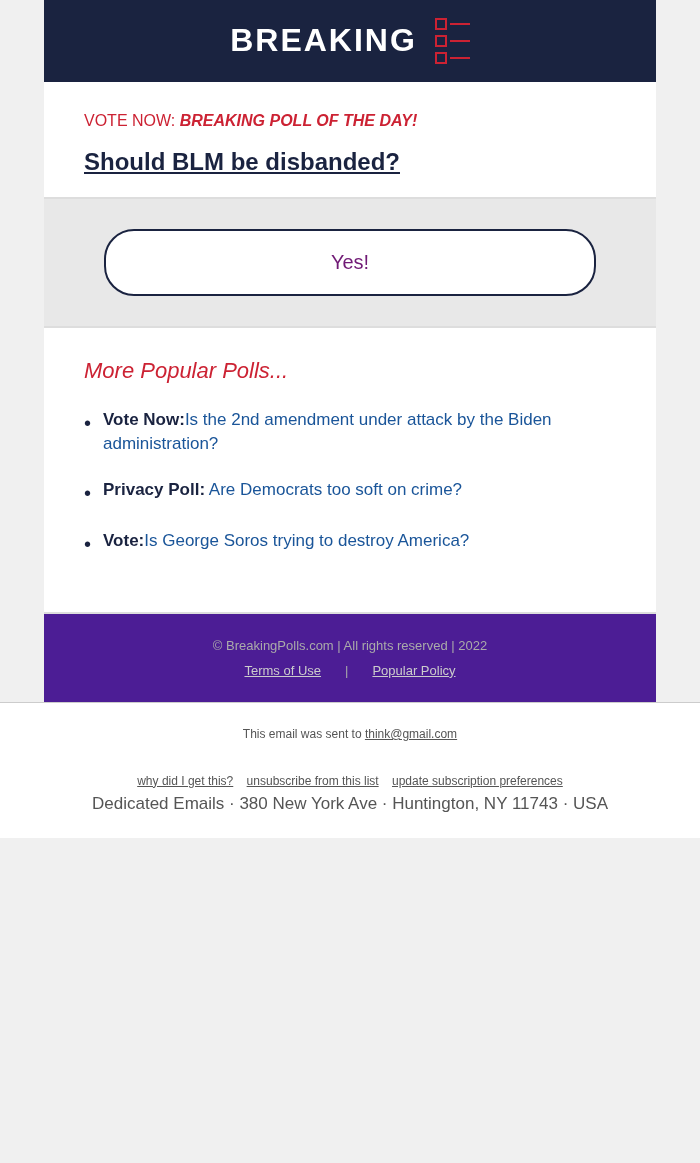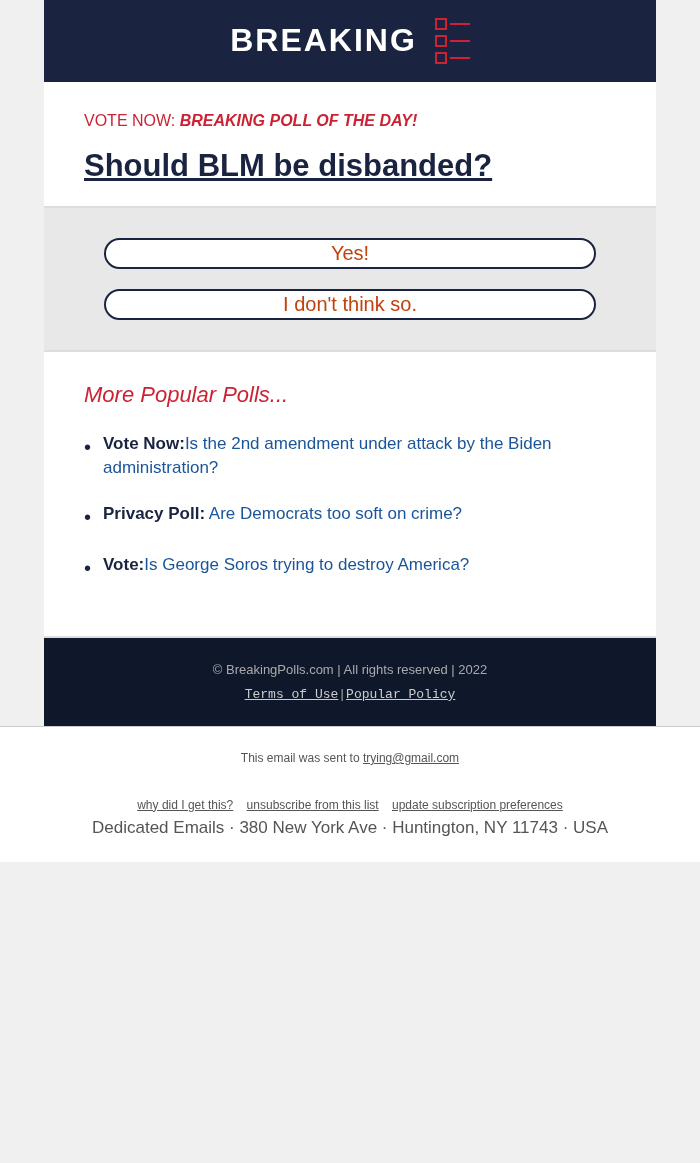--- a/index.html
+++ b/index.html
@@ -78,46 +78,46 @@
     }
 
     .vote-now-label em {
       font-style: italic;
       font-weight: bold;
       margin-top: 12px;
     }
 
     .poll-question {
       color: #1a2340;
-      font-size: 31px;
+      font-size: 24px;
       font-weight: bold;
       text-decoration: underline;
       margin-top: 16px;
       line-height: 1.3;
     }
 
     
     .poll-buttons {
       background: #e8e8e8;
       padding: 30px 60px;
       border-bottom: 2px solid #ddd;
       display: flex;
       flex-direction: column;
       gap: 20px;
     }
 
     .poll-btn {
       display: block;
       width: 100%;
-      padding: 2px 20px;
+      padding: 20px 20px;
       background: #fff;
       border: 2px solid #1a2340;
       border-radius: 30px;
       font-size: 20px;
-      color: #c2410c;
+      color: #701a75;
       text-align: center;
       cursor: pointer;
       font-weight: normal;
     }
 
     
     .more-polls {
       background: #fff;
       padding: 30px 40px 32px 40px;
       border-bottom: 2px solid #ddd;
@@ -156,36 +156,35 @@
       text-decoration: none;
     }
 
     .poll-list .label-bold {
       color: #1a2340;
       font-weight: bold;
     }
 
     
     .footer {
-      background: #0f172a;
+      background: #4c1d95;
       padding: 24px 20px;
       text-align: center;
     }
 
     .footer-copyright {
       color: #aaa;
       font-size: 13px;
       margin-bottom: 10px;
     }
 
     .footer-links {
       display: flex;
       justify-content: center;
-      gap: 0;
-      font-family: Liberation Mono, monospace;
+      gap: 24px;
     }
 
     .footer-links a {
       color: #ccc;
       font-size: 13px;
       text-decoration: underline;
     }
 
     .footer-links span {
       color: #aaa;
@@ -260,21 +259,20 @@
 
   <div class="poll-header">
     <div class="vote-now-label">
       <span>VOTE NOW: </span><em>BREAKING POLL OF THE DAY!</em>
     </div>
     <div class="poll-question">Should BLM be disbanded?</div>
   </div>
 
   <div class="poll-buttons">
     <button class="poll-btn">Yes!</button>
-    <button class="poll-btn">I don't think so.</button>
   </div>
 
   <div class="more-polls">
     <div class="more-polls-title">More Popular Polls...</div>
     <ul class="poll-list">
       <li>
         <span class="bullet">•</span>
         <span>
           <a href="#"><span class="label-bold">Vote Now:</span><span>Is the 2nd amendment under attack by the Biden administration?</span></a>
         </span>
@@ -302,21 +300,21 @@
       <a href="#">Popular Policy</a>
     </div>
   </div>
 
 </div>
 
 <div style="width:700px; background:#fff; padding:0;">
   <div class="divider-line"></div>
   <div class="email-footer">
     <div class="email-text">
-      <span>This email was sent to </span><a href="#">trying@gmail.com</a>
+      <span>This email was sent to </span><a href="#">think@gmail.com</a>
     </div>
     <div class="email-links">
       <a href="#">why did I get this?</a>
       &nbsp;&nbsp;
       <a href="#">unsubscribe from this list</a>
       &nbsp;&nbsp;
       <a href="#">update subscription preferences</a>
     </div>
     <div class="address">Dedicated Emails · 380 New York Ave · Huntington, NY 11743 · USA</div>
   </div>

